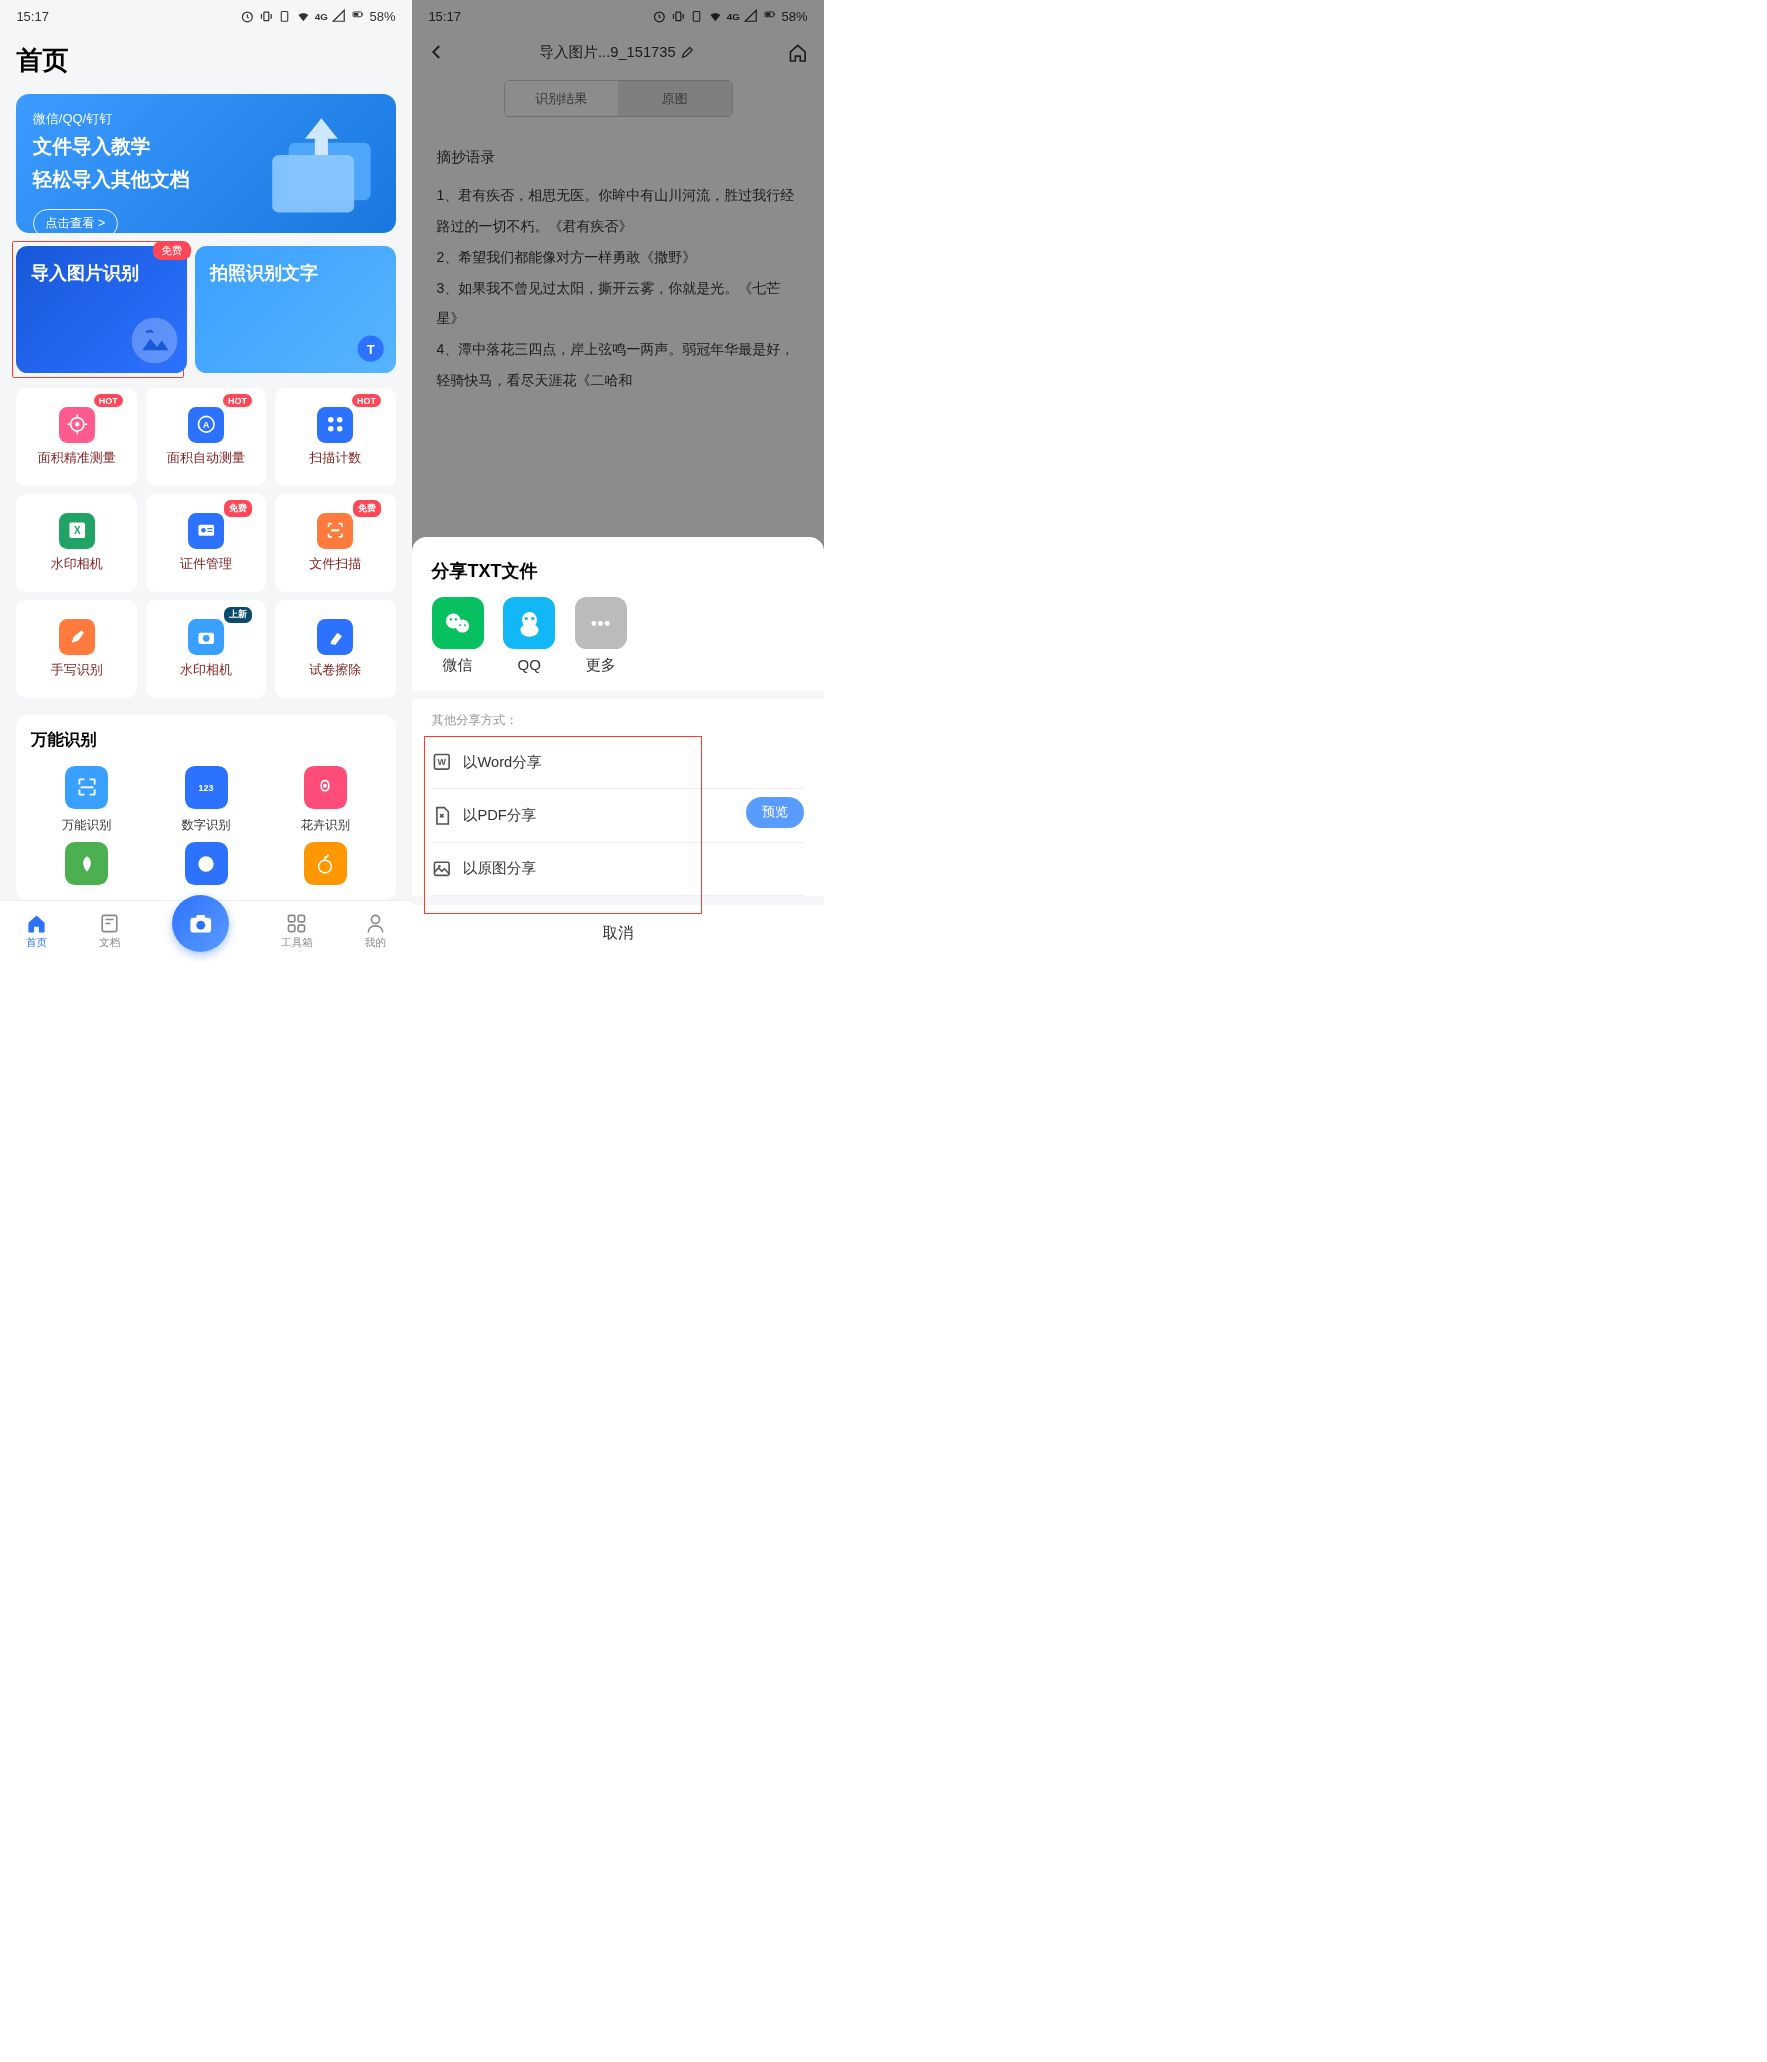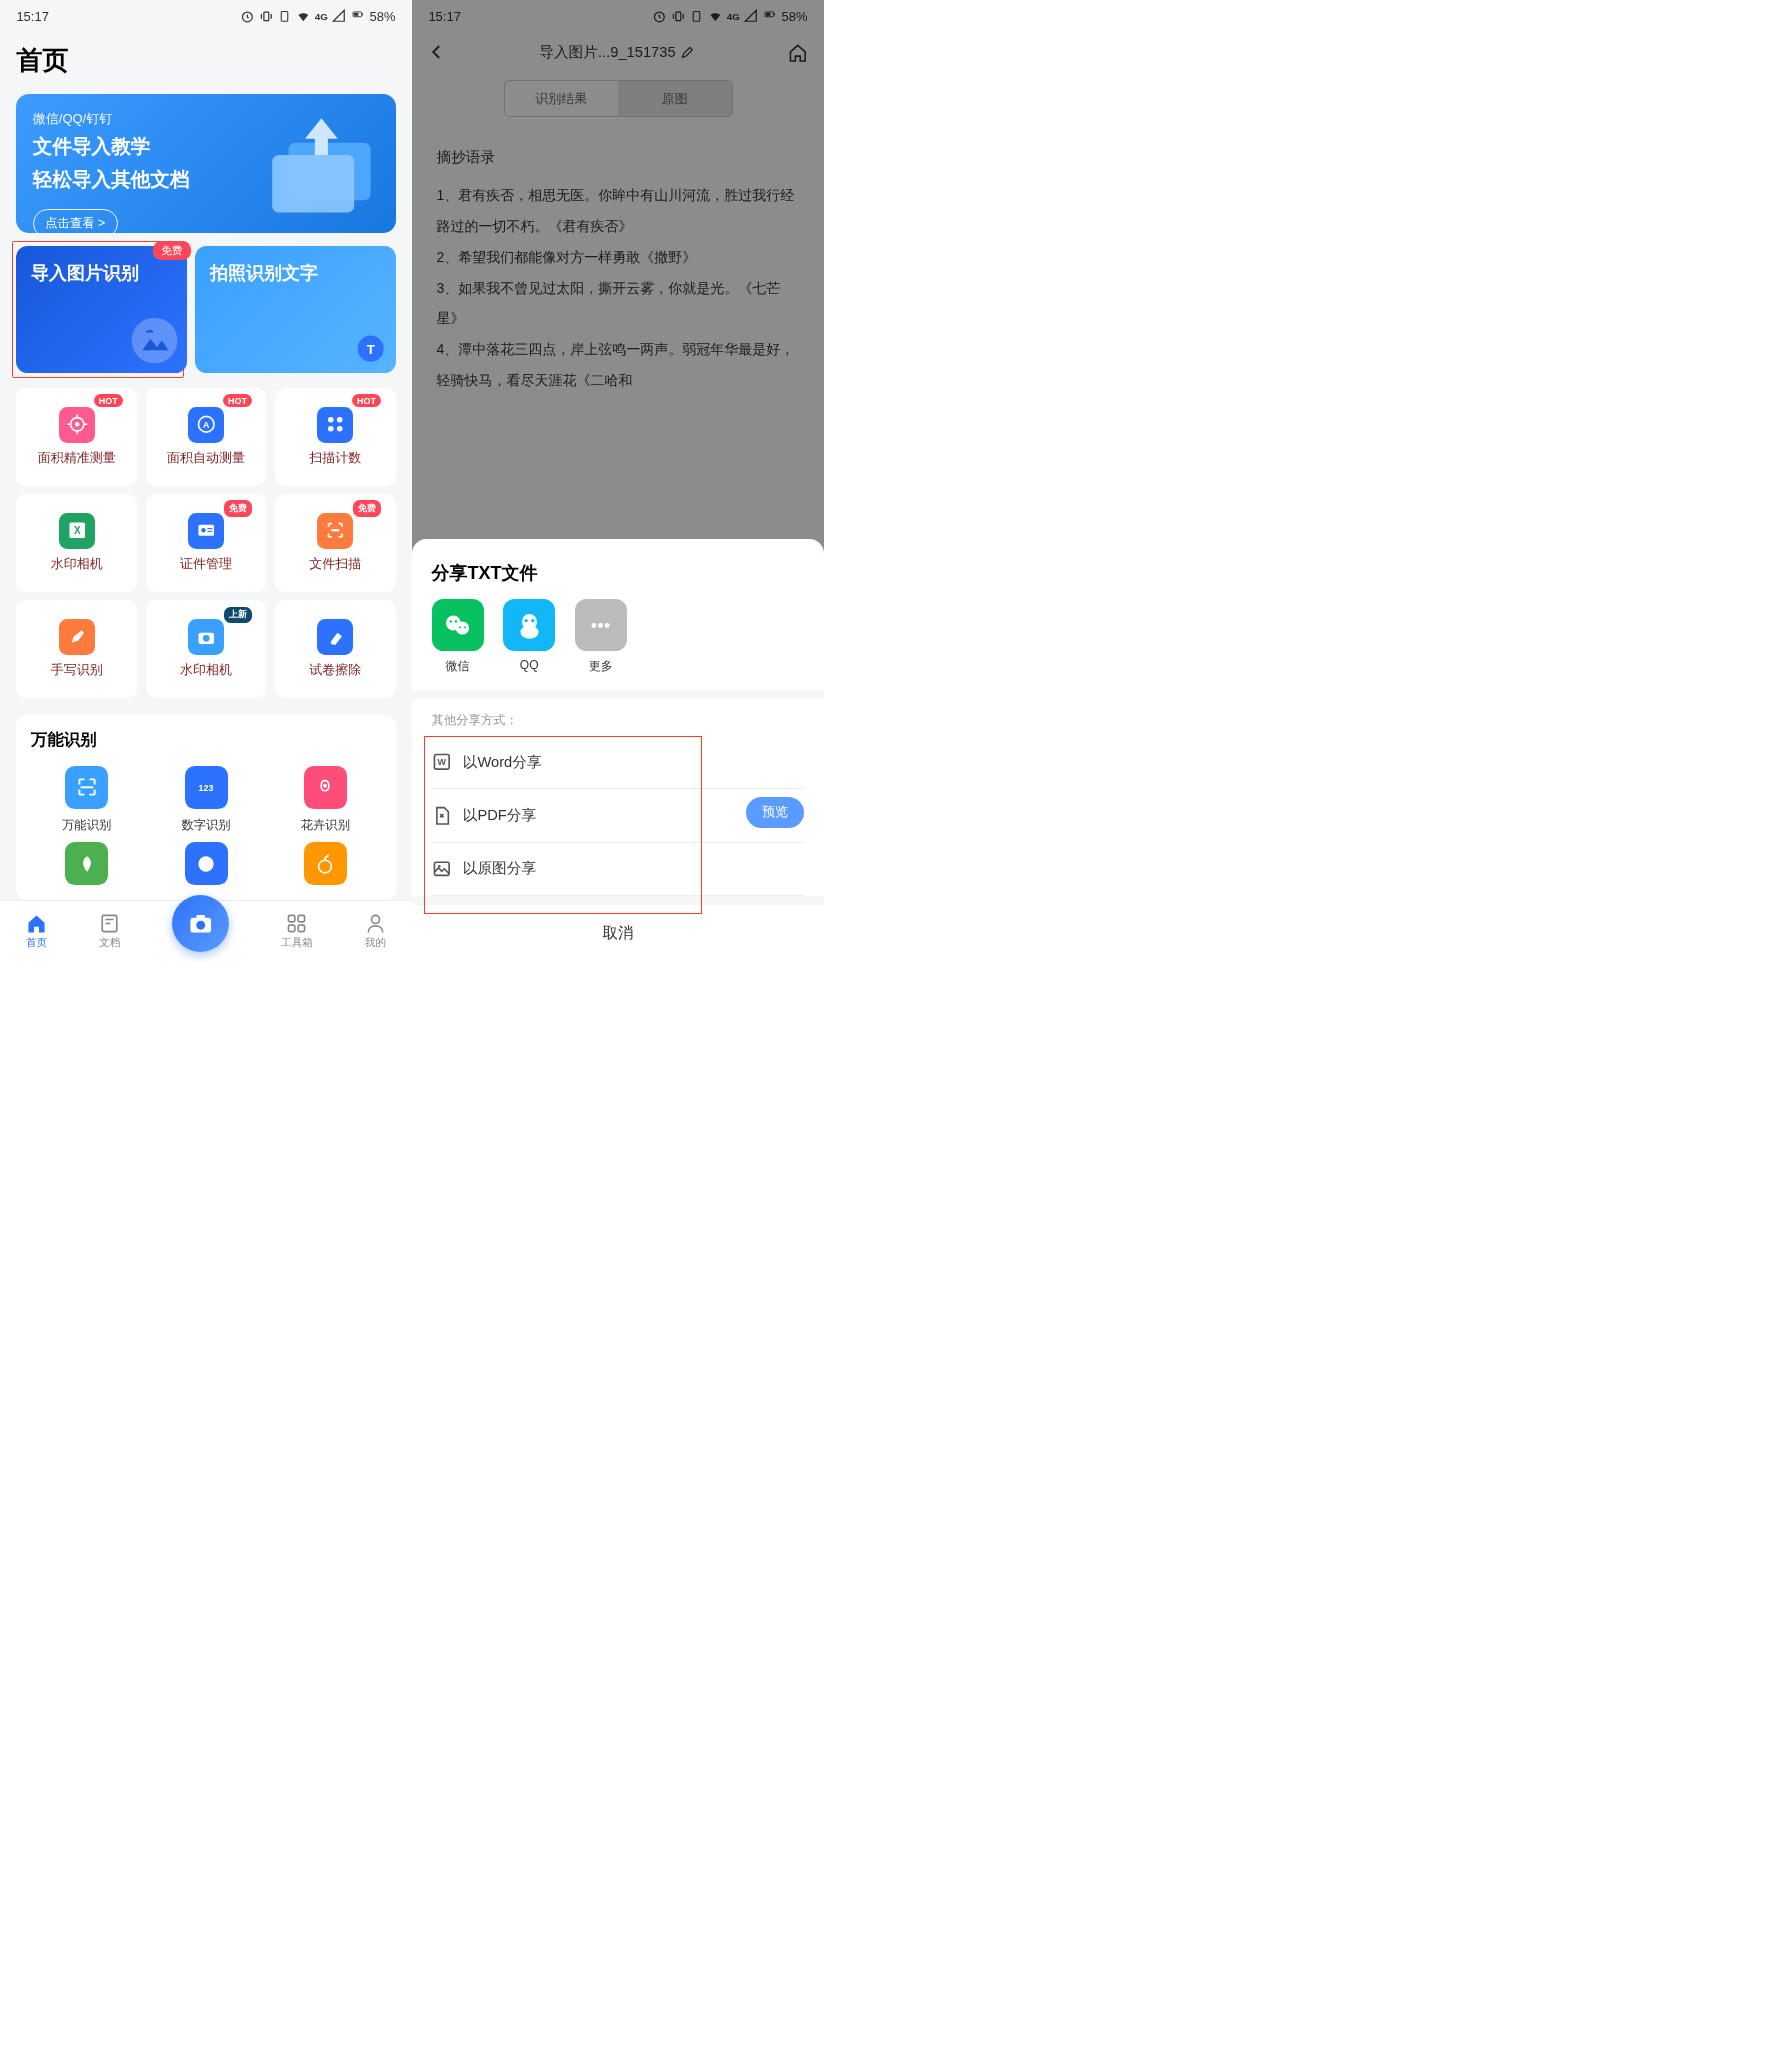--- a/index.html
+++ b/index.html
@@ -52,21 +52,21 @@
 .seg-control{display:flex;margin:8.2px auto;width:229px;border:0.8px solid #ccc;border-radius:4.9px;overflow:hidden}
 .seg-btn{flex:1;text-align:center;padding:8.2px;font-size:13px;color:#666}
 .seg-btn.active{background:#fff}
 .content-text{padding:16.4px 24.5px;font-size:14px;line-height:2.2;color:#333}
 .content-heading{font-size:14.7px;margin-bottom:6.5px}
 .share-sheet{position:absolute;left:0;right:0;bottom:0;background:#fff;border-radius:14.7px 14.7px 0 0;z-index:20;padding-top:22px}
 .share-title{font-size:18px;font-weight:700;padding:0 19.6px 14.7px}
 .share-apps{display:flex;gap:19.6px;padding:0 19.6px 16.4px}
 .share-app{display:flex;flex-direction:column;align-items:center;gap:6.5px}
 .share-app-icon{width:52px;height:52px;border-radius:11.5px;display:flex;align-items:center;justify-content:center}
-.share-app-label{font-size:12px;color:#333}
+.share-app-label{font-size:15px;color:#333}
 .share-divider{height:8.2px;background:#f5f6f8}
 .other-title{font-size:12.3px;color:#999;padding:13px 19.6px 6.5px}
 .share-options{position:relative;padding:0 19.6px}
 .share-highlight{position:absolute;border:1.6px solid #ff3b30;left:11.5px;top:0;width:278px;height:178px;pointer-events:none}
 .share-option{display:flex;align-items:center;gap:11.5px;padding:16.4px 0;border-bottom:0.8px solid #eee;font-size:14.7px;color:#333}
 .share-option:last-child{border-bottom:none}
 .share-opt-icon{width:19.6px;height:19.6px}
 .preview-btn{position:absolute;right:19.6px;top:61px;background:#5a9bff;color:#fff;padding:6.5px 16.4px;border-radius:16.4px;font-size:13px}
 .cancel-btn{border-top:9.8px solid #f5f6f8;text-align:center;padding:18px;font-size:15.5px;color:#333}
 svg{display:block}

